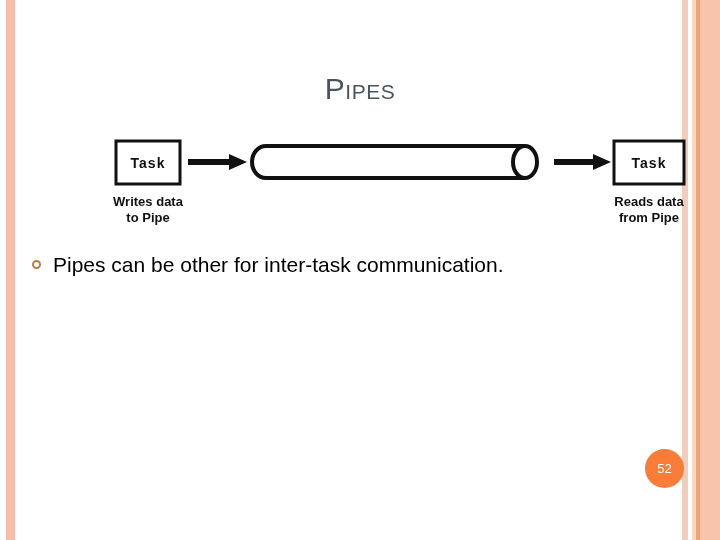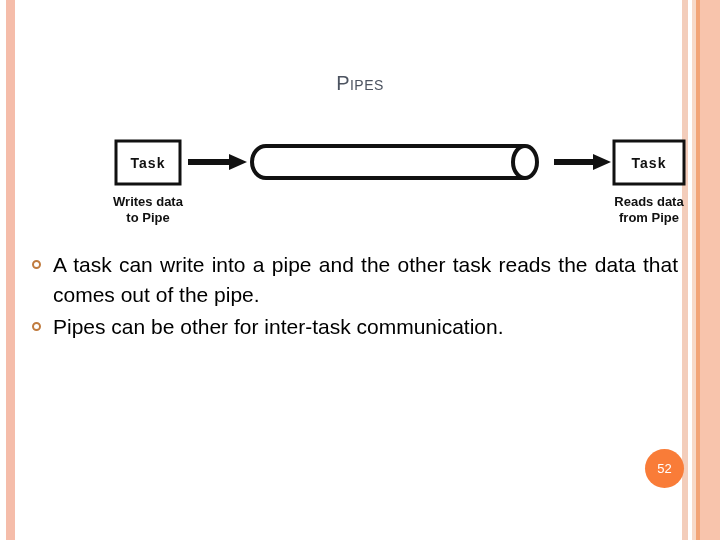--- a/index.html
+++ b/index.html
@@ -34,21 +34,21 @@
   .stripe-r4         { left: 700px; width: 20px; background: #f8c4ac; }
 
   
   .title {
     position: absolute;
     left: 0;
     right: 0;
     top: 72px;
     text-align: center;
     color: #4c5360;
-    font-size: 20px;
+    font-size: 30px;
     font-variant: small-caps;
     letter-spacing: 0.5px;
     font-weight: 400;
   }
 
   
   .diagram {
     position: absolute;
     left: 0;
     top: 126px;
@@ -147,23 +147,19 @@
       <text x="110" y="96" font-family="Liberation Sans, sans-serif" font-size="13" font-weight="bold" fill="#111111" text-anchor="middle">to Pipe</text>
 
       <text x="611" y="80" font-family="Liberation Sans, sans-serif" font-size="13" font-weight="bold" fill="#111111" text-anchor="middle">Reads  data</text>
       <text x="611" y="96" font-family="Liberation Sans, sans-serif" font-size="13" font-weight="bold" fill="#111111" text-anchor="middle">from Pipe</text>
     </svg>
   </div>
 
   <div class="bullets">
     <div class="bullet-row">
       <span class="bullet-marker"></span>
-      <span class="bullet-text">A task can write into a pipe and the other task reads the data that comes out of the pipe.</span>
-    </div>
-    <div class="bullet-row">
-      <span class="bullet-marker"></span>
       <span class="bullet-text nojustify">Pipes can be other for inter-task communication.</span>
     </div>
   </div>
 
   <div class="page-badge">52</div>
 
 </div>
 
 </body></html>

